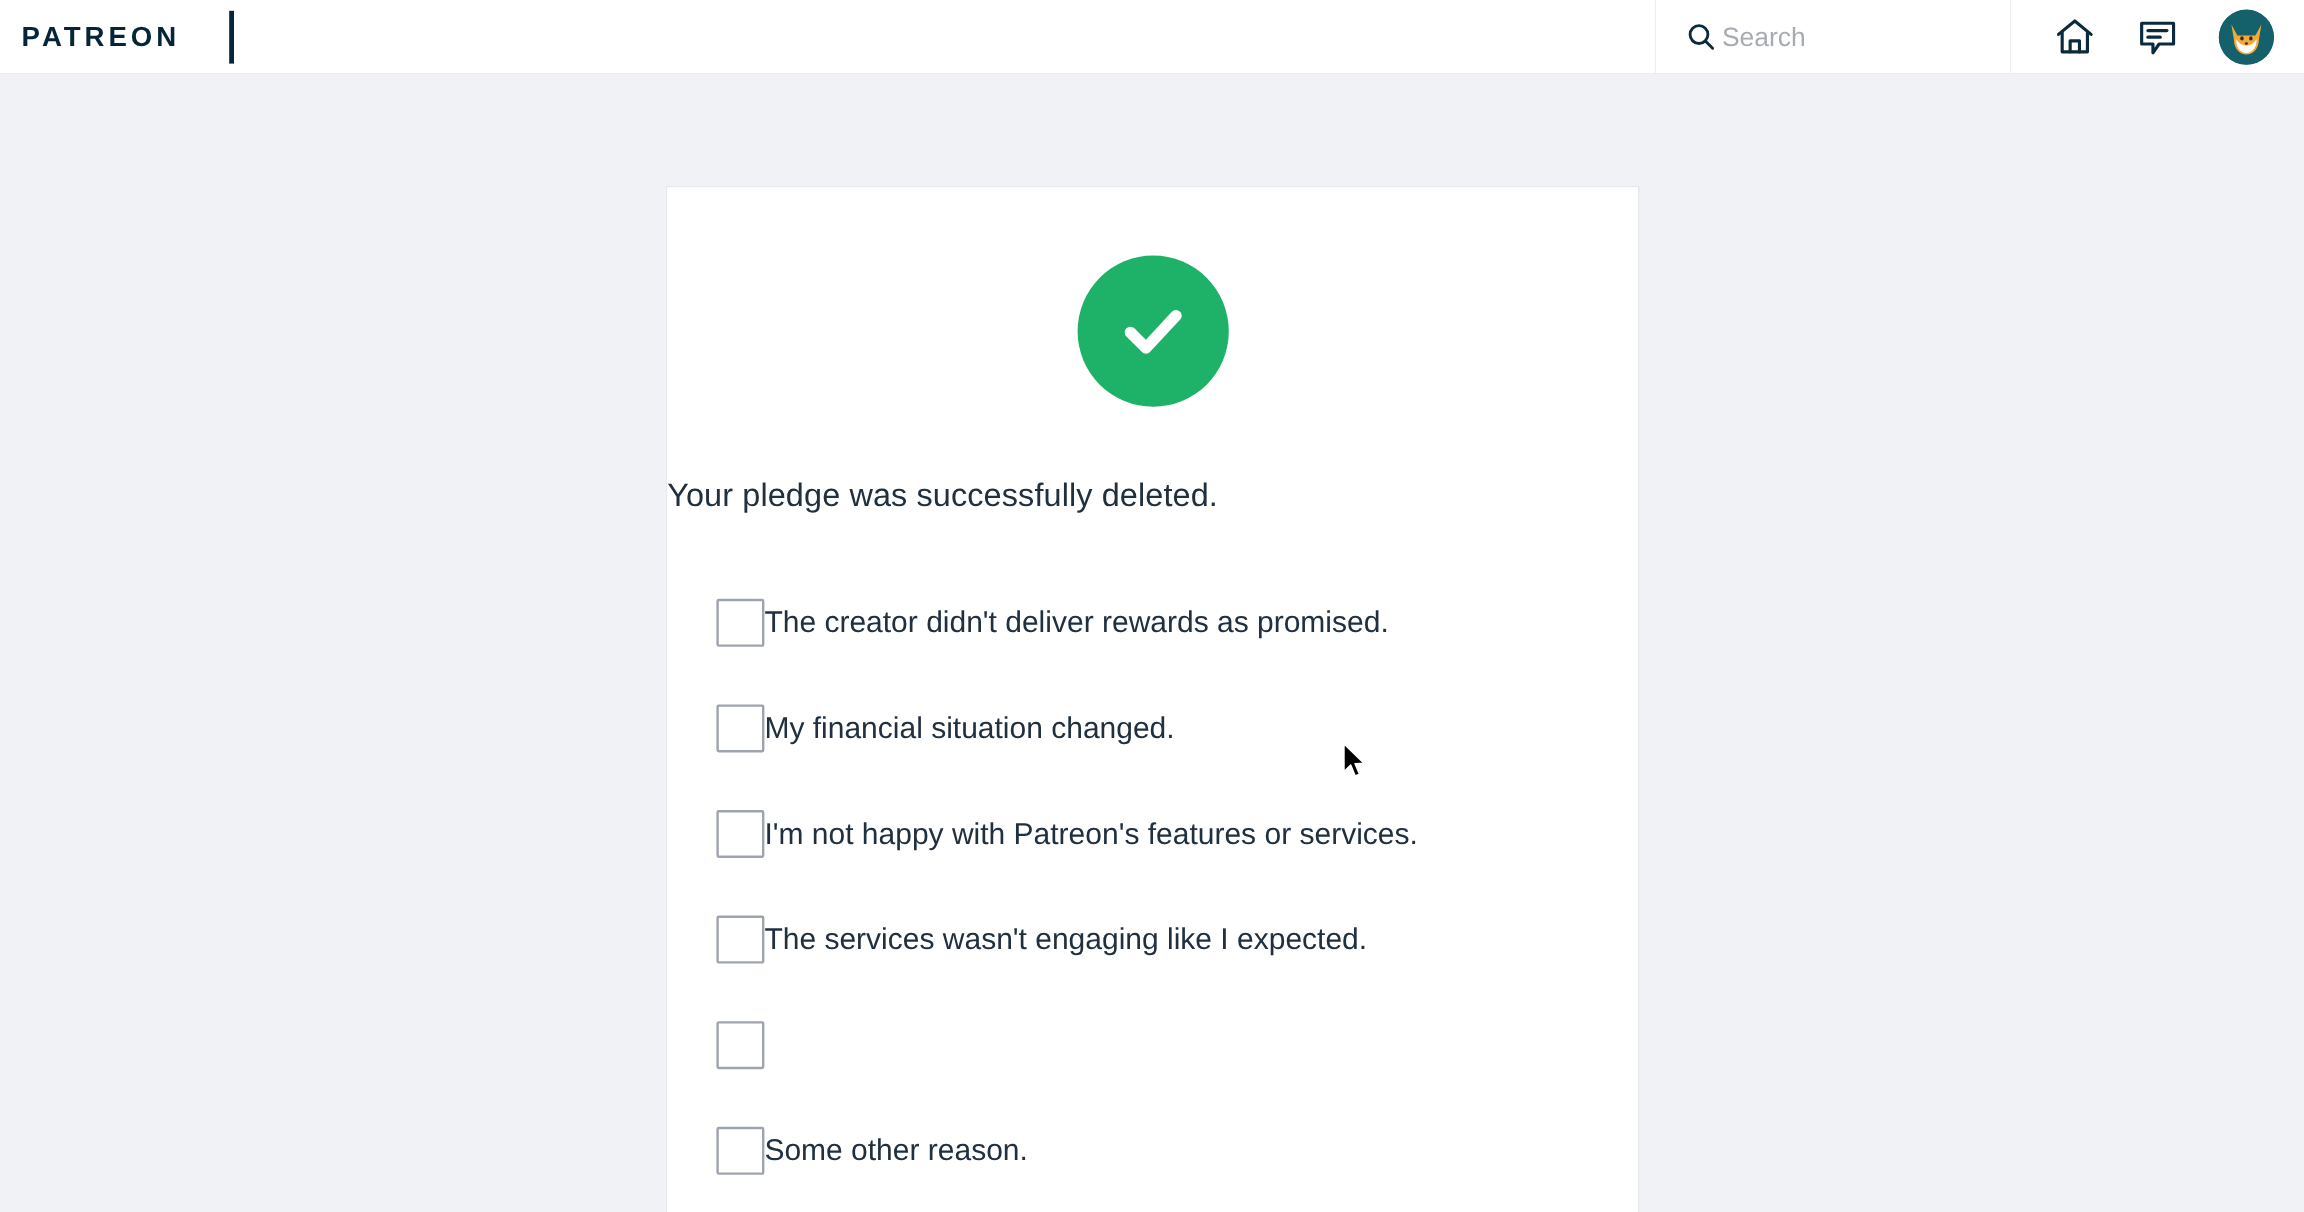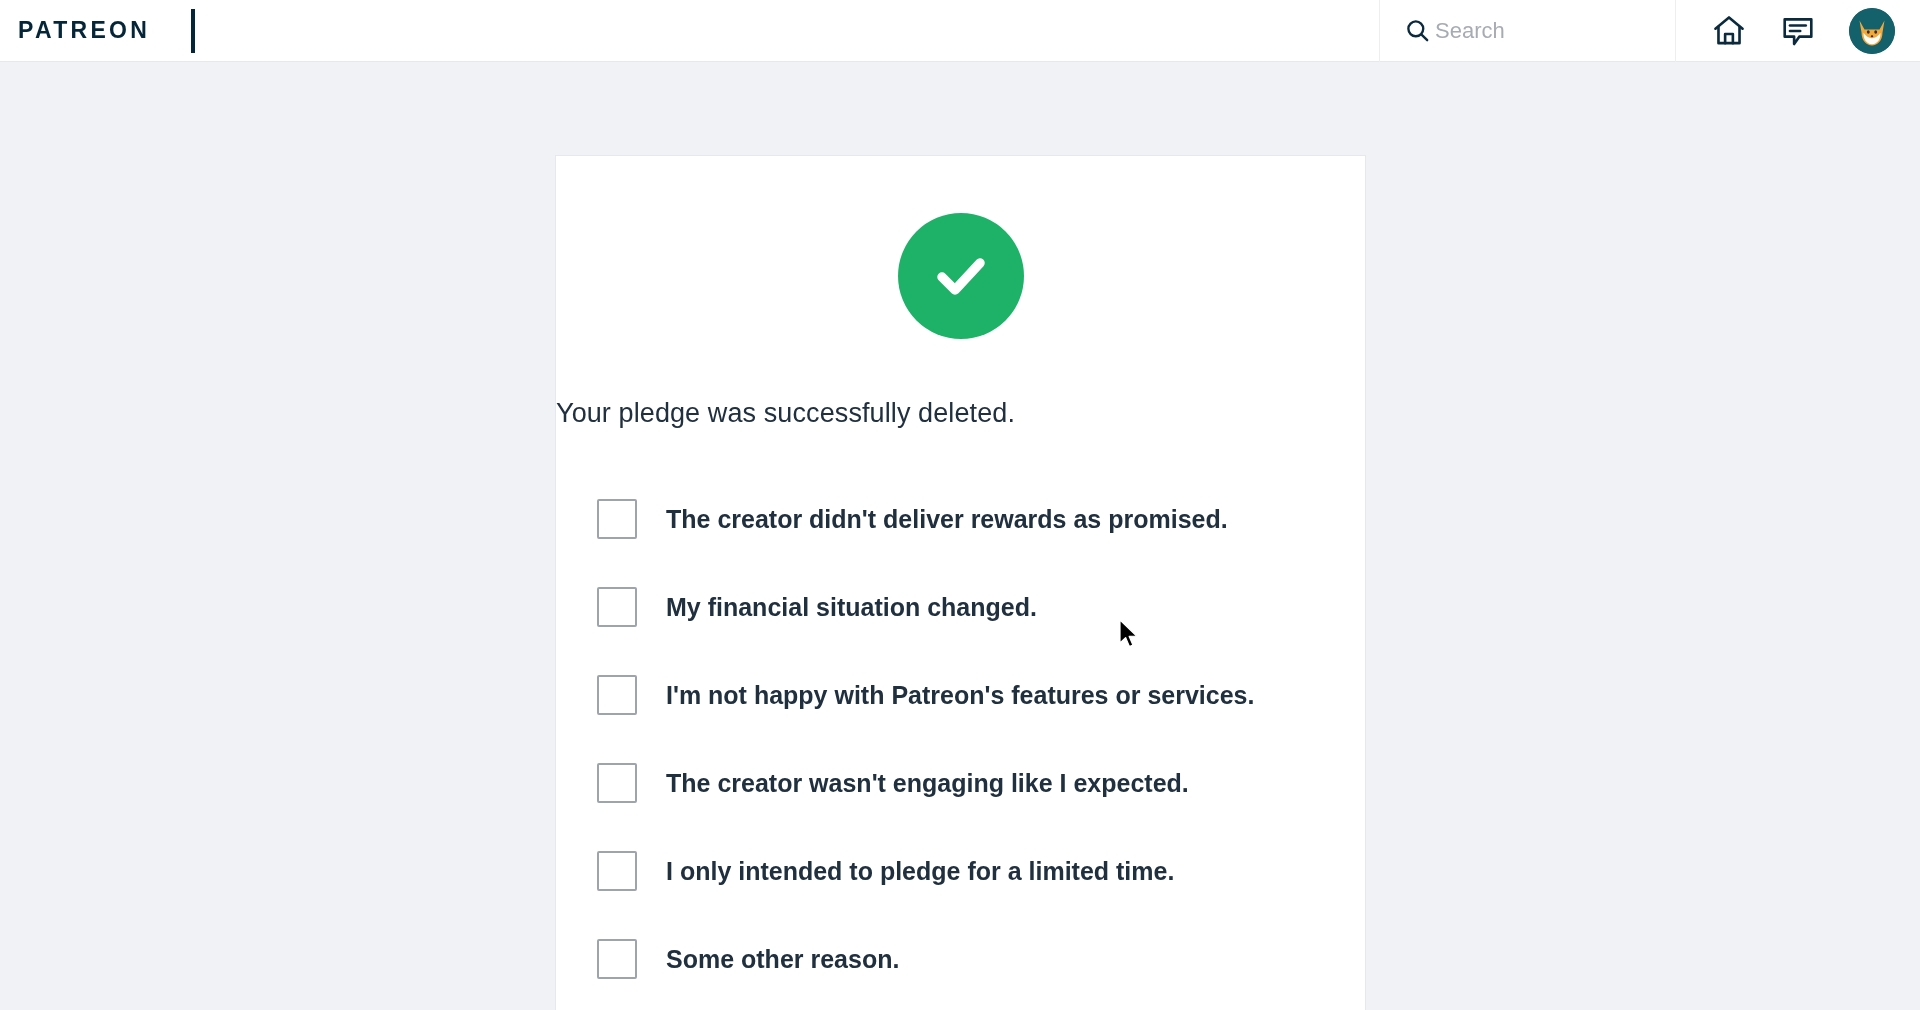--- a/index.html
+++ b/index.html
@@ -172,27 +172,25 @@
     height: 40px;
     min-width: 40px;
     border: 2px solid #9ea4ae;
     border-radius: 2px;
     background: #ffffff;
     cursor: pointer;
     flex: 0 0 auto;
   }
 
   .reason-label {
-    margin-left: 29px;
     font-size: 25px;
     line-height: 32px;
     color: #21303f;
     white-space: nowrap;
     user-select: none;
-    font-weight: bold;
   }
 
   
   .cursor {
     position: absolute;
     left: 1118px;
     top: 619px;
     width: 22px;
     height: 32px;
     pointer-events: none;
@@ -284,26 +282,25 @@
         <span class="reason-label">My financial situation changed.</span>
       </li>
 
       <li class="reason-item">
         <span class="checkbox"></span>
         <span class="reason-label">I'm not happy with Patreon's features or services.</span>
       </li>
 
       <li class="reason-item">
         <span class="checkbox"></span>
-        <span class="reason-label">The creator wasn't engaging like I expected.</span>
-      </li>
-
-      <li class="reason-item">
-        <span class="checkbox"></span>
-        <span class="reason-label">I only intended to pledge for a limited time.</span>
+        <span class="reason-label">The services wasn't engaging like I expected.</span>
+      </li>
+
+      <li class="reason-item">
+        <span class="checkbox"></span>
       </li>
 
       <li class="reason-item">
         <span class="checkbox"></span>
         <span class="reason-label">Some other reason.</span>
       </li>
 
     </ul>
 
   </div>

